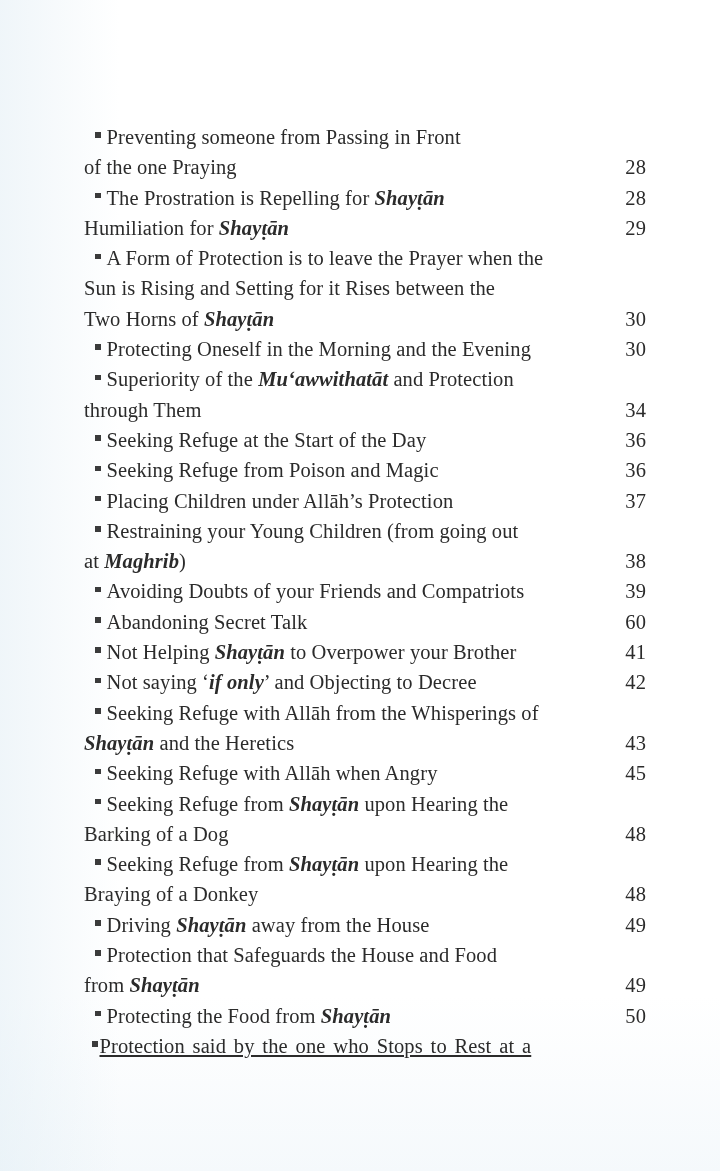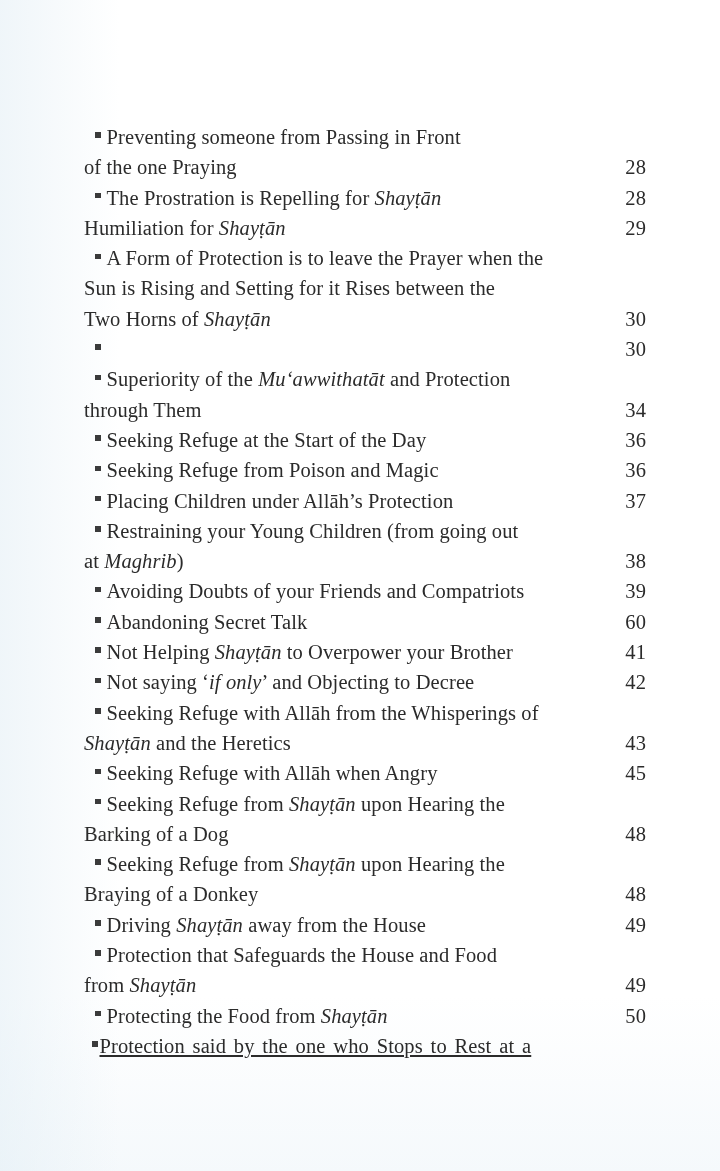--- a/index.html
+++ b/index.html
@@ -83,20 +83,21 @@
   .cont-line {
     display: block;
     position: relative;
   }
   .cont-line .pg {
     float: right;
   }
 
   em, .ital {
     font-style: italic;
+    font-weight: bold;
   }
 
   .last-line {
     word-spacing: 2.6px;
     text-decoration: underline;
   }
 </style>
 </head>
 <body>
 
@@ -133,21 +134,21 @@
       <span class="cont-line">
         <span>Sun is Rising and Setting for it Rises between the</span>
       </span>
       <span class="cont-line">
         <span class="pg">30</span><span>Two Horns of </span><em>Shayṭān</em>
       </span>
     </div>
 
     <div class="toc-entry">
       <span class="entry-body">
-        <span class="pg">30</span><span class="bullet"></span>
+        <span class="pg">30</span><span class="bullet"></span><span>Protecting Oneself in the Morning and the Evening</span>
       </span>
     </div>
 
     <div class="toc-entry">
       <span class="entry-body">
         <span class="bullet"></span><span>Superiority of the </span><em>Mu‘awwithatāt</em><span> and Protection</span>
       </span>
       <span class="cont-line">
         <span class="pg">34</span><span>through Them</span>
       </span>

